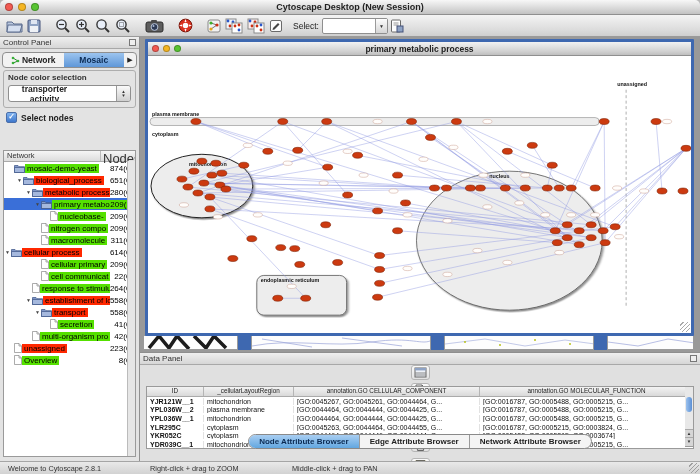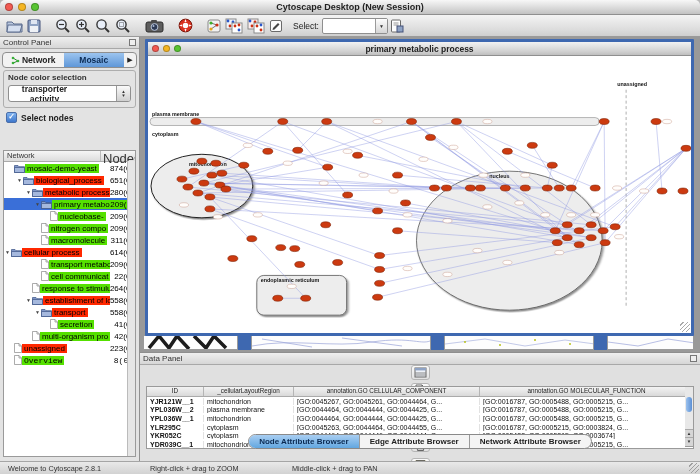--- a/index.html
+++ b/index.html
@@ -355,21 +355,21 @@
             <span class="tr-val">614(0)</span>
           </div>
           <div class="tree-row" style="padding-left: 30px;">
             <span class="tr-arrow"></span>
             <span style="flex: 0 0 auto; display: flex; align-items: center;">
               <svg width="8" height="10" viewBox="0 0 8 10">
                 <path d="M0.5,0.5 h4.5 l2.5,2.5 v6.5 h-7 z" fill="#fff" stroke="#888" stroke-width="0.7"></path>
                 <path d="M5,0.5 l0,2.5 l2.5,0" fill="none" stroke="#888" stroke-width="0.7"></path>
               </svg>
             </span>
-            <span class="tr-label green">transport metabo</span>
+            <span class="tr-label green">cellular primary</span>
             <span class="tr-val">209(0)</span>
           </div>
           <div class="tree-row" style="padding-left: 30px;">
             <span class="tr-arrow"></span>
             <span style="flex: 0 0 auto; display: flex; align-items: center;">
               <svg width="8" height="10" viewBox="0 0 8 10">
                 <path d="M0.5,0.5 h4.5 l2.5,2.5 v6.5 h-7 z" fill="#fff" stroke="#888" stroke-width="0.7"></path>
                 <path d="M5,0.5 l0,2.5 l2.5,0" fill="none" stroke="#888" stroke-width="0.7"></path>
               </svg>
             </span>
@@ -435,21 +435,21 @@
             <span class="tr-arrow"></span>
             <span style="flex: 0 0 auto; display: flex; align-items: center;">
               <svg width="8" height="10" viewBox="0 0 8 10">
                 <path d="M0.5,0.5 h4.5 l2.5,2.5 v6.5 h-7 z" fill="#fff" stroke="#888" stroke-width="0.7"></path>
                 <path d="M5,0.5 l0,2.5 l2.5,0" fill="none" stroke="#888" stroke-width="0.7"></path>
               </svg>
             </span>
             <span class="tr-label red">unassigned</span>
             <span class="tr-val">223(0)</span>
           </div>
-          <div class="tree-row" style="padding-left: 3px; font-family: Liberation Mono, monospace;">
+          <div class="tree-row" style="padding-left: 3px;">
             <span class="tr-arrow"></span>
             <span style="flex: 0 0 auto; display: flex; align-items: center;">
               <svg width="8" height="10" viewBox="0 0 8 10">
                 <path d="M0.5,0.5 h4.5 l2.5,2.5 v6.5 h-7 z" fill="#fff" stroke="#888" stroke-width="0.7"></path>
                 <path d="M5,0.5 l0,2.5 l2.5,0" fill="none" stroke="#888" stroke-width="0.7"></path>
               </svg>
             </span>
             <span class="tr-label green">Overview</span>
             <span class="tr-val">8(0)</span>
           </div>

